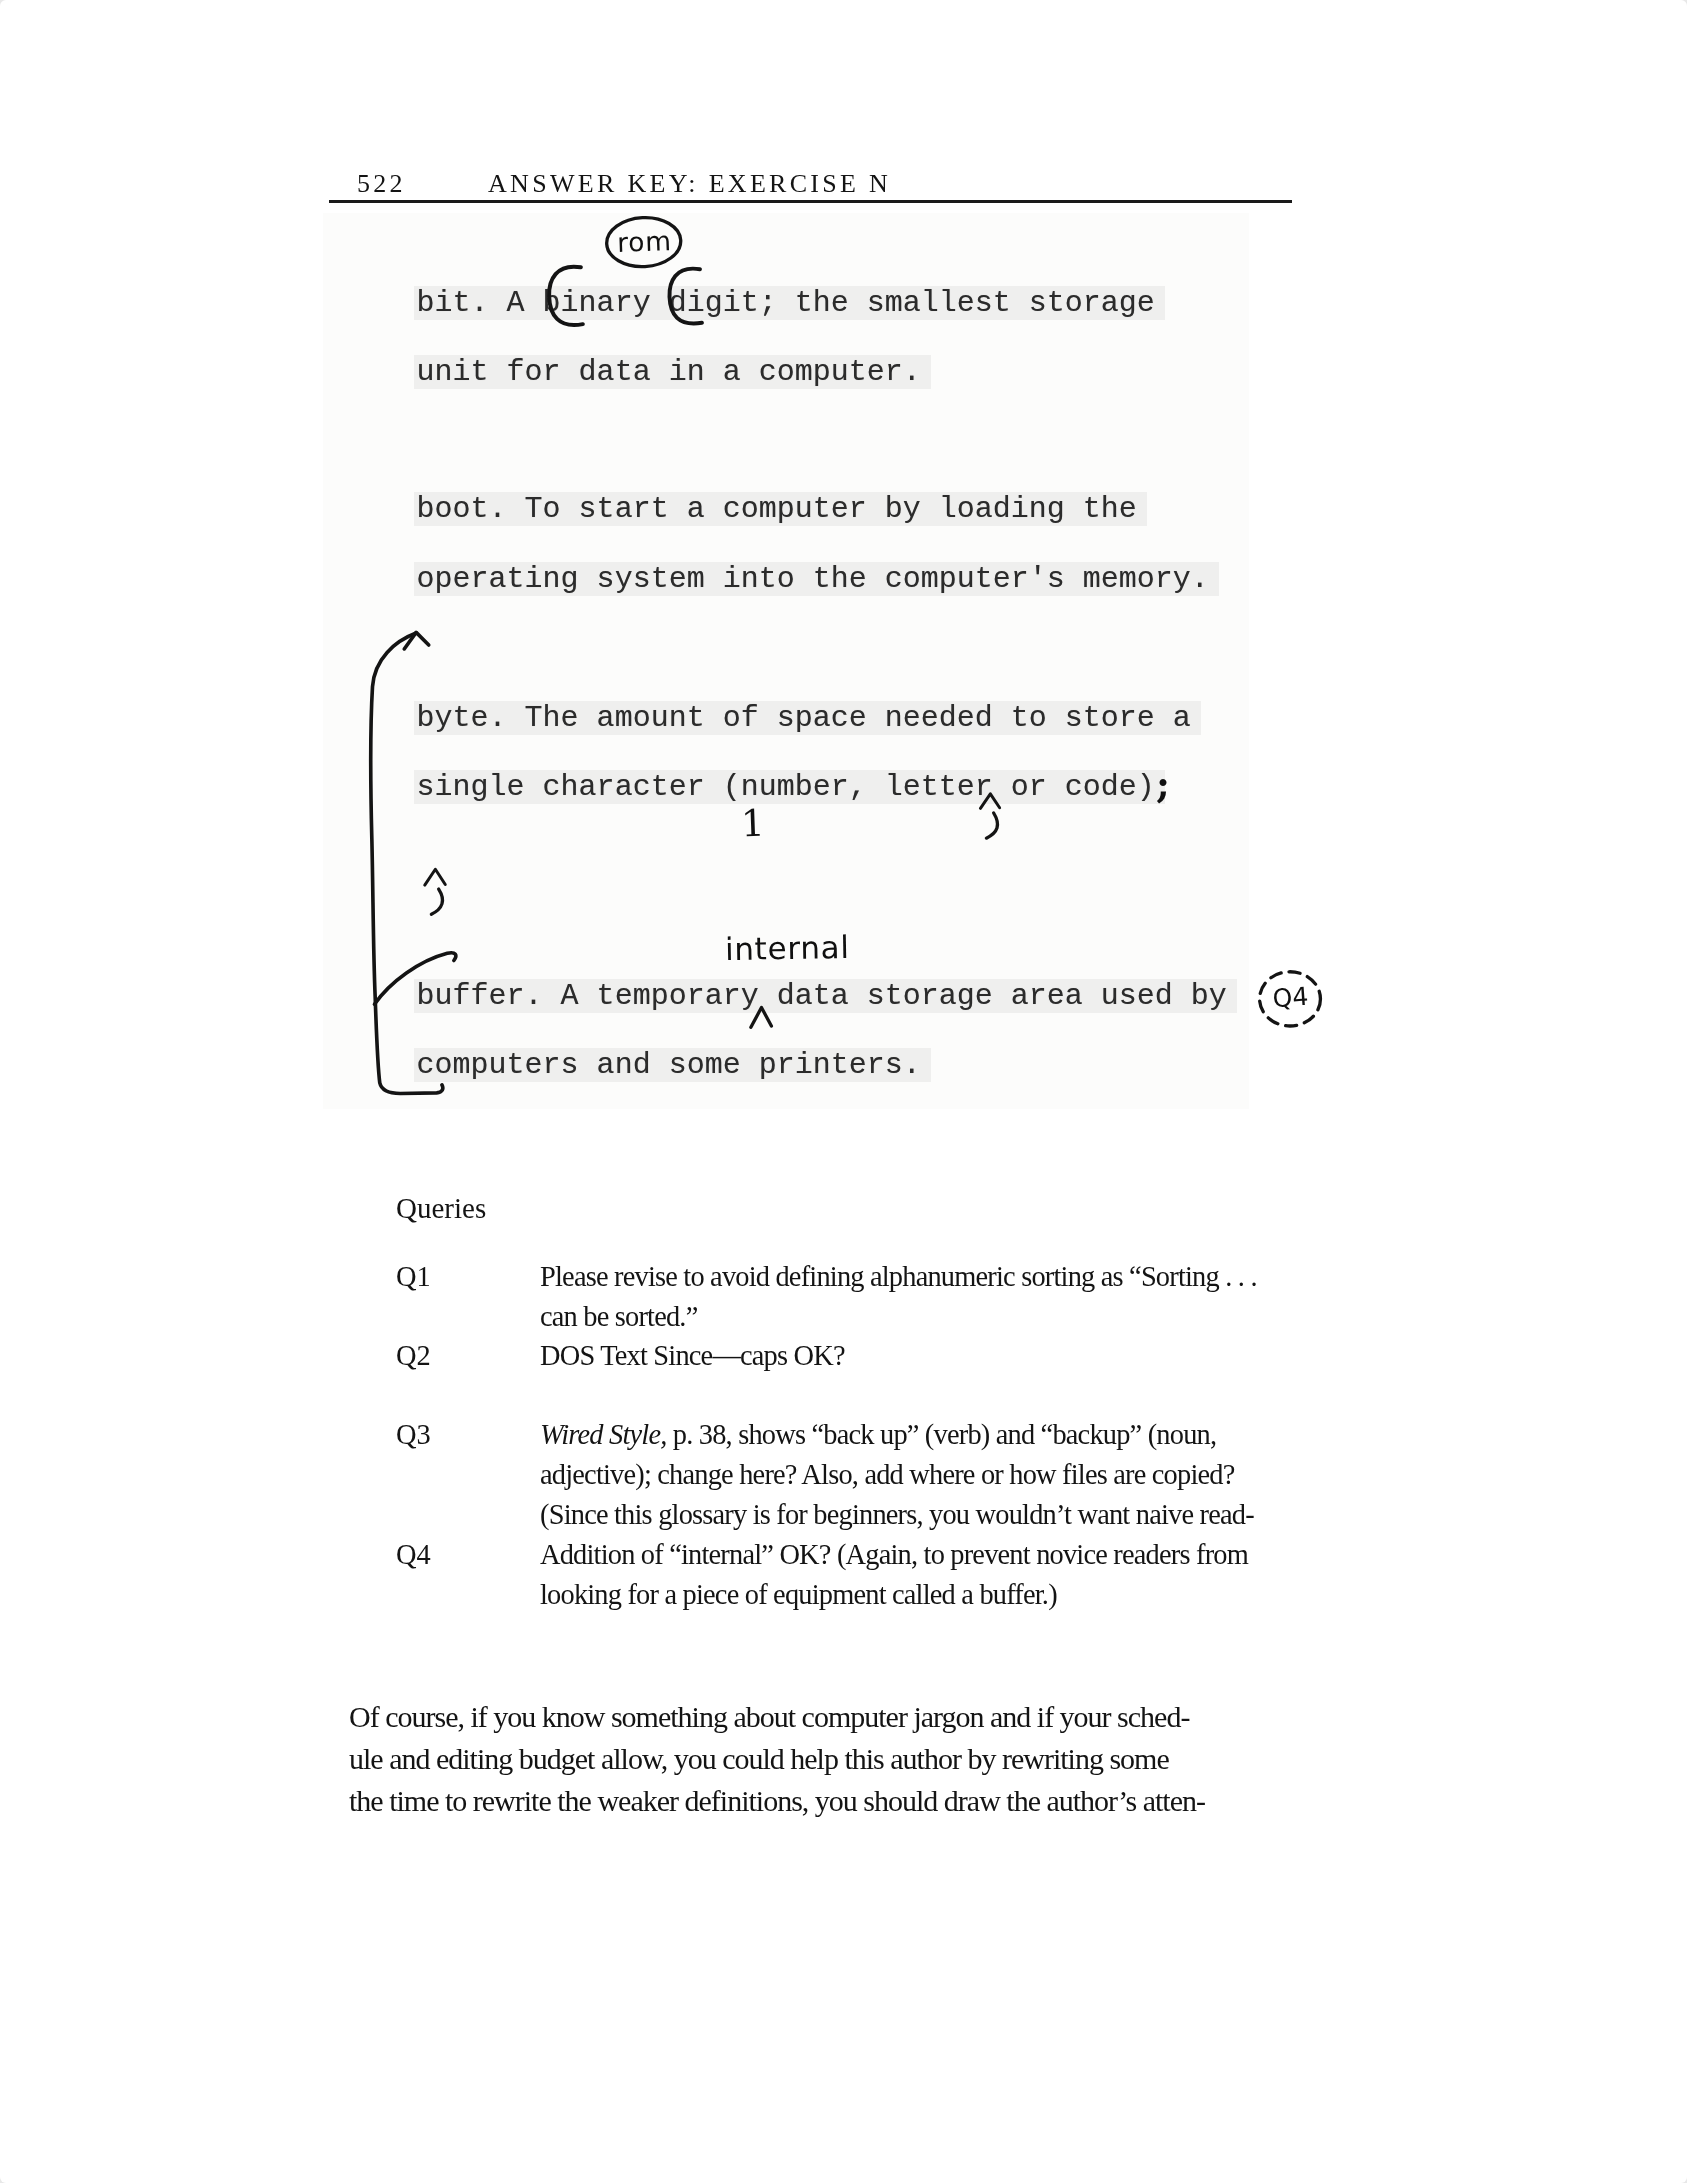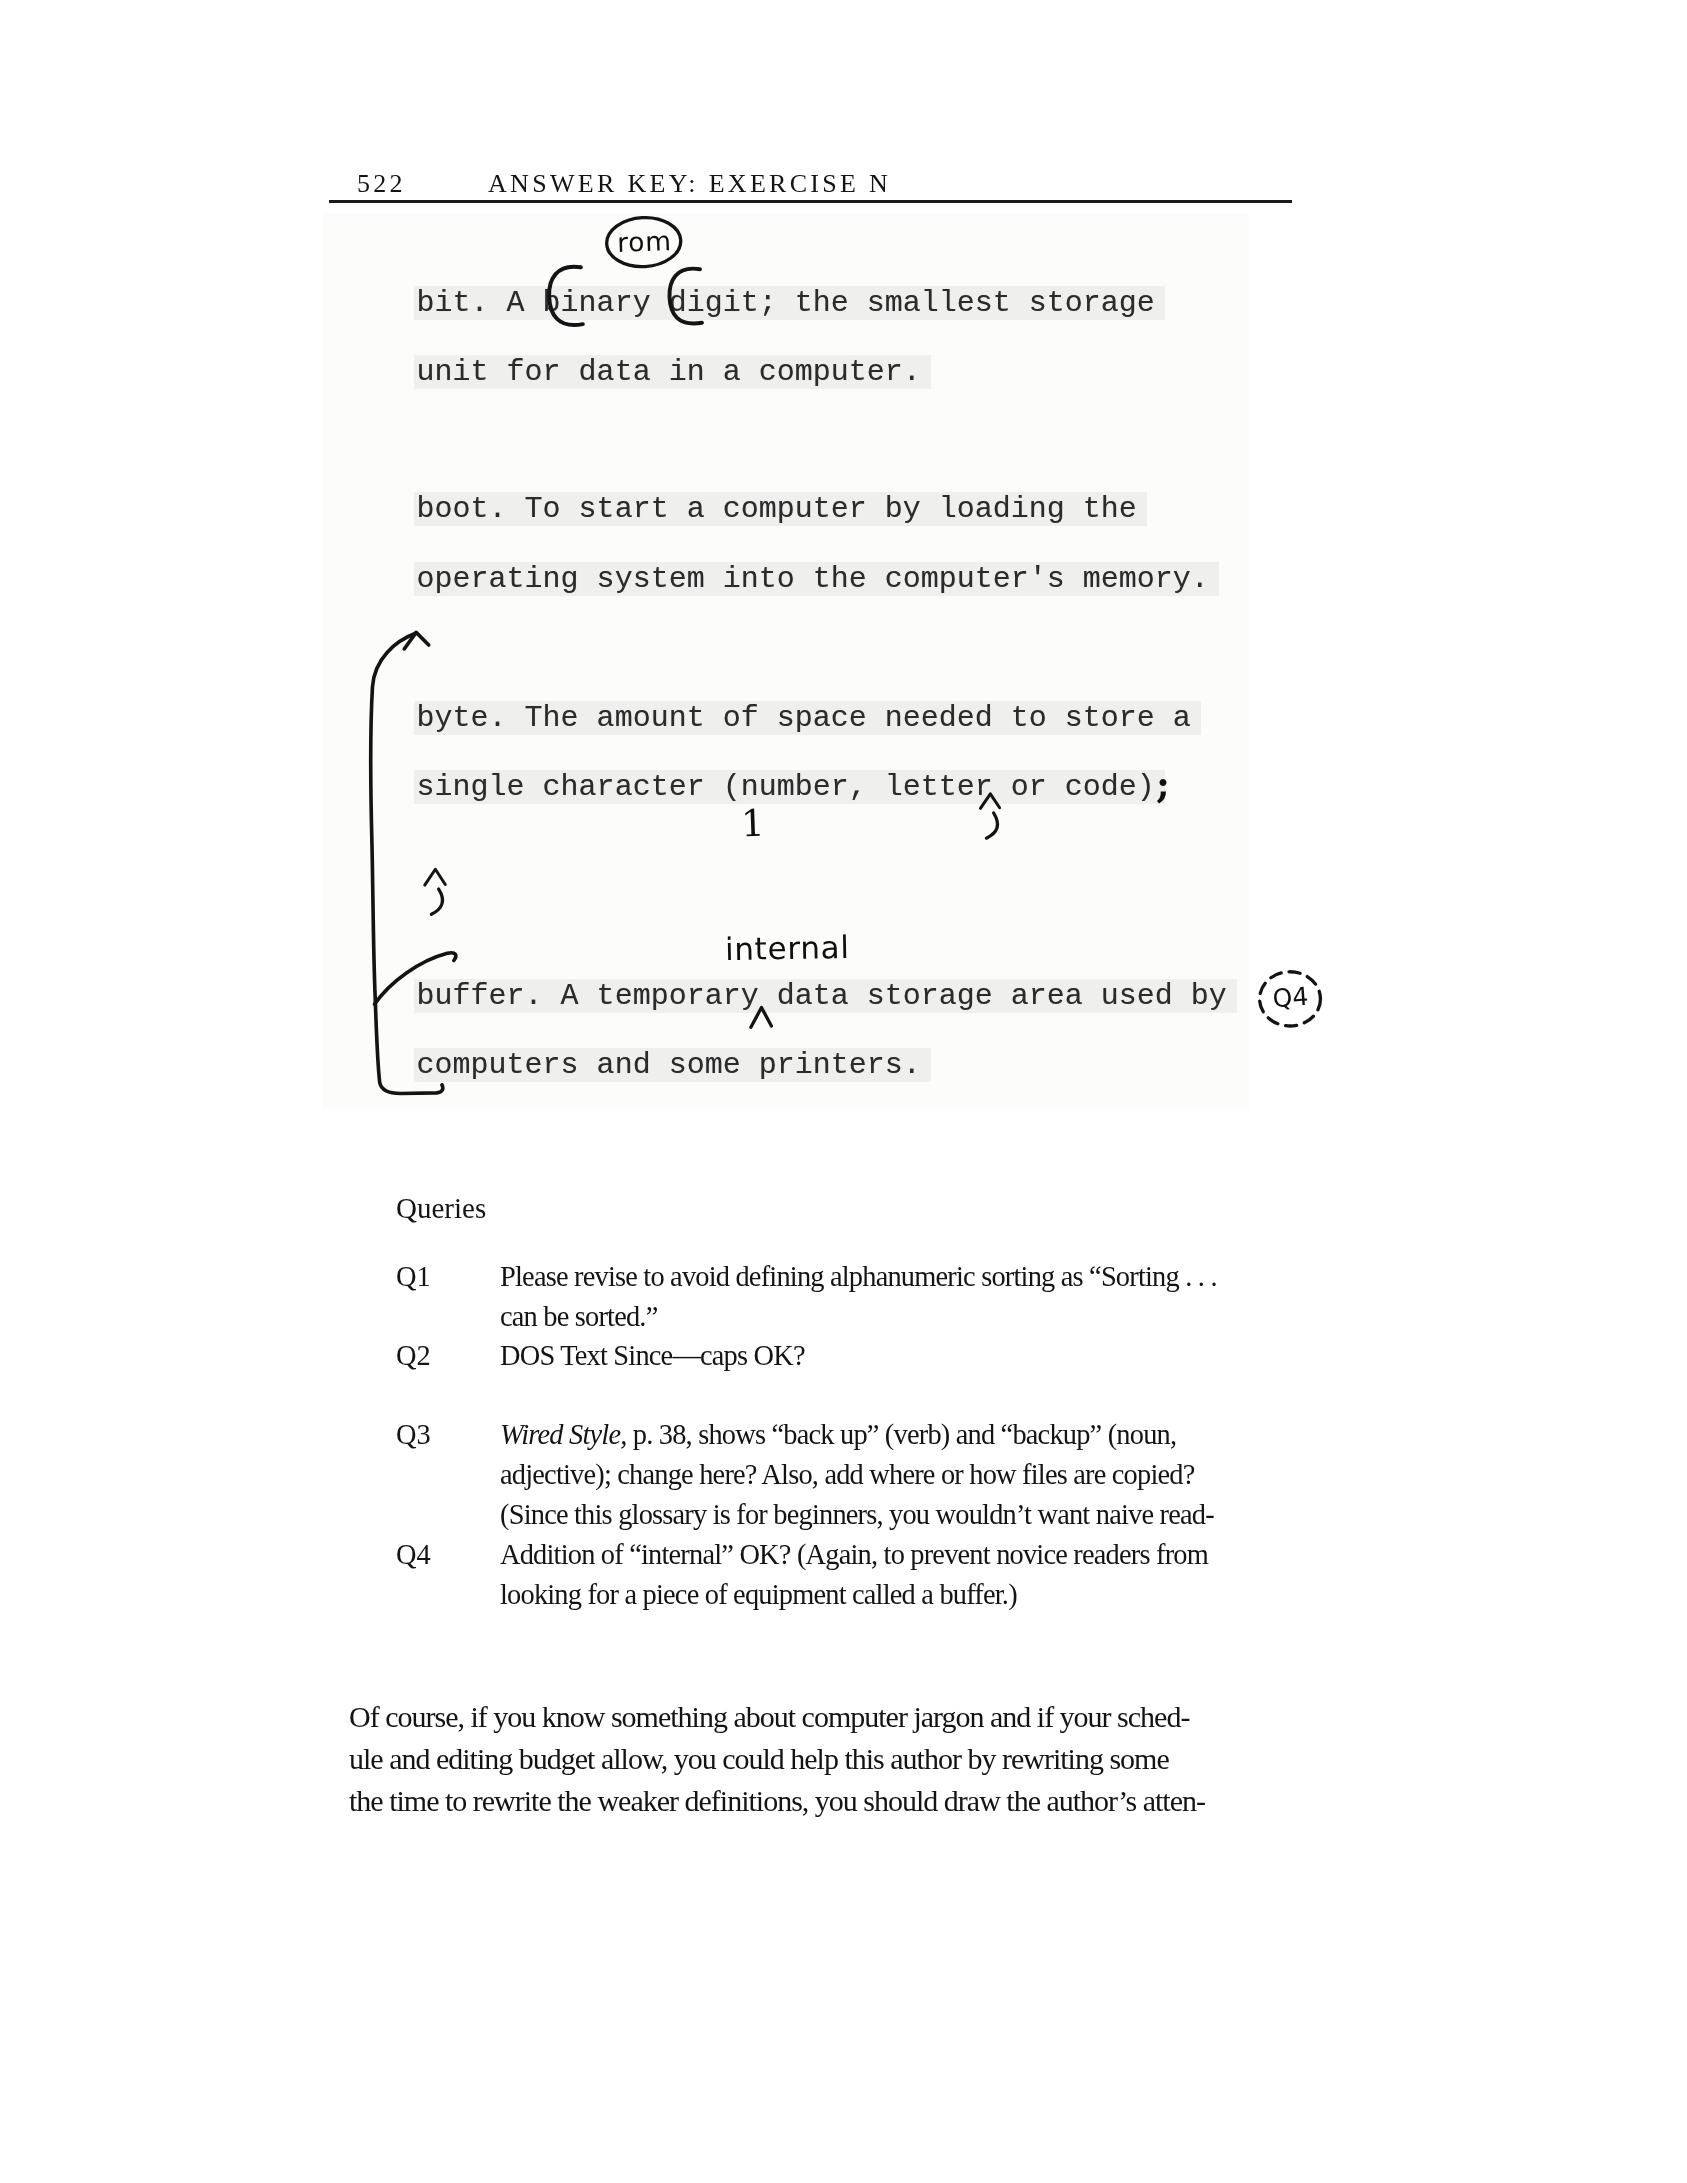--- a/index.html
+++ b/index.html
@@ -1,18 +1,18 @@
 <!DOCTYPE html>
 <html style="font-size:10.6px"><head>
 <meta charset="utf-8">
 <style>
   html,body{margin:0;padding:0;background:#e8e8e8;}
   .page{
     position:relative;width:1687px;height:2183px;background:#ffffff;
-    font-family:"Liberation Serif",serif;color:#141414;overflow:hidden;
+    font-family:"Liberation Serif",serif;color:#141414;overflow:hidden;border-radius:6px;
   }
   
   .pagenum{position:absolute;left:357px;top:171px;font-size:26px;letter-spacing:3.3px;line-height:26.5px;}
   .running-head{position:absolute;left:488px;top:171px;font-size:26px;letter-spacing:3.3px;line-height:26.5px;}
   .head-rule{position:absolute;left:329px;top:200px;width:963px;height:3.3px;background:#1a1a1a;}
   
   .ms-bg{position:absolute;left:323px;top:213px;width:926px;height:896px;background:#fcfcfb;}
   .ms-line{
     position:absolute;left:414px;
     font-family:"Liberation Mono","DejaVu Sans Mono",monospace;
@@ -30,21 +30,21 @@
   .hand-rom{left:612px;top:226px;width:65px;text-align:center;font-size:26.5px;letter-spacing:0.7px;transform:rotate(-2deg);}
   .hand-one{left:741px;top:802px;font-size:37px;font-family:"DejaVu Serif",serif;transform:rotate(-2deg);}
   .hand-internal{left:725px;top:930px;font-size:31px;letter-spacing:0.7px;transform:rotate(-1deg);}
   .hand-semicolon{left:1156px;top:761px;font-size:38px;font-family:"DejaVu Serif",serif;font-weight:600;}
   .hand-q4{left:1262px;top:983px;width:57px;text-align:center;font-size:25px;transform:rotate(-4deg);}
   .marks-overlay{position:absolute;left:0;top:0;z-index:5;pointer-events:none;}
   
   .q-heading{position:absolute;left:396px;top:1192px;font-size:29px;line-height:32px;}
   .q-item{position:absolute;left:396px;padding-left:104px;}
   .q-label{position:absolute;left:0;top:0;font-size:28.4px;line-height:40px;}
-  .q-line{font-size:28.4px;line-height:40px;letter-spacing:-0.8px;white-space:nowrap;}
+  .q-line{font-size:28.4px;line-height:40px;letter-spacing:-0.8px;white-space:nowrap;margin-left:40px;}
   .q-line .it{font-style:italic;}
   
   .body-para{position:absolute;left:349px;top:1696px;}
   .b-line{font-size:30px;line-height:42px;letter-spacing:-1px;white-space:nowrap;}
 </style>
 </head>
 <body>
 
 <div class="page">
 

